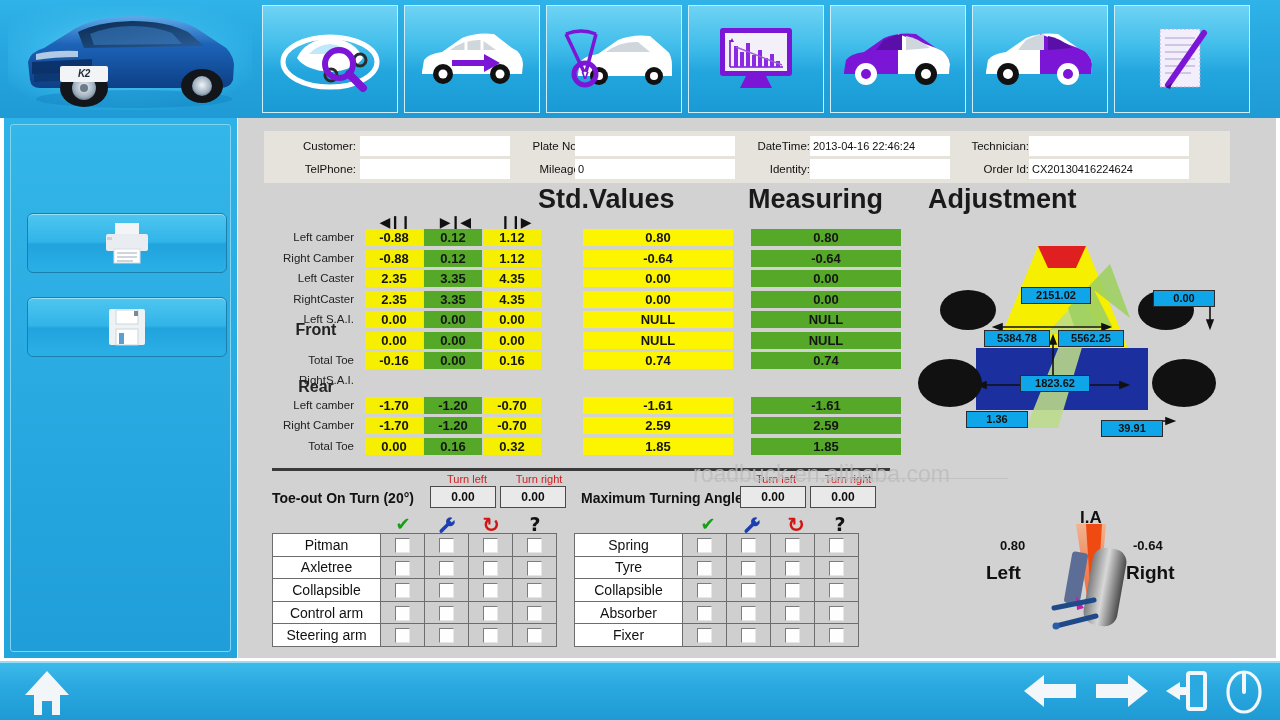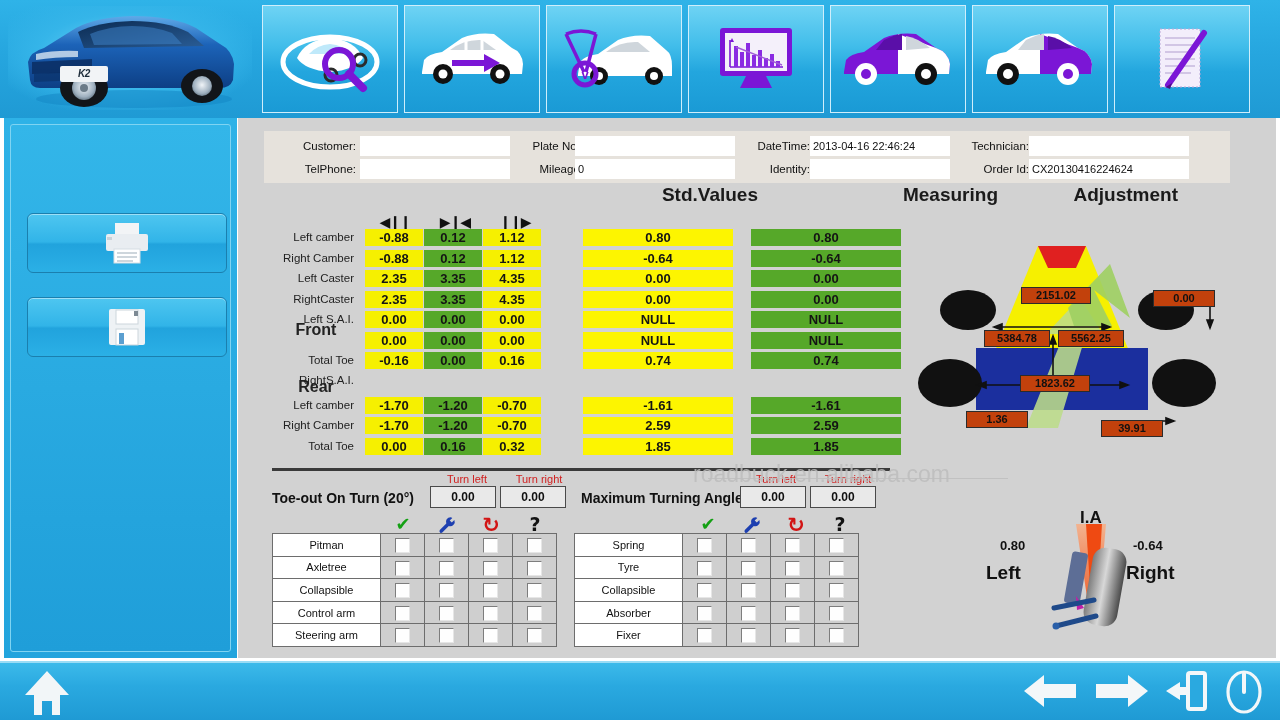--- a/index.html
+++ b/index.html
@@ -91,22 +91,22 @@
     text-align:right;
   }
   .info-val {
     position:absolute; height:20px; background:#fff; border:0;
     font-size:11px; color:#111; padding:0 3px; line-height:20px;
     font-family:"Liberation Sans", sans-serif;
   }
 
   
   .hdr {
-    position:absolute; font-size:19px; font-weight:bold; color:#1a1a1a;
-    text-align:right;
+    position:absolute; font-size:27px; font-weight:bold; color:#1a1a1a;
+    text-align:left;
   }
   .sub-hdr {
     position:absolute; font-size:16px; font-weight:bold; color:#222;
     text-align:center;
   }
   .arrow-hdr {
     position:absolute; font-size:14px; font-weight:bold; color:#111;
     text-align:center; font-family:"DejaVu Sans", sans-serif; letter-spacing:-1px;
   }
 
@@ -146,34 +146,34 @@
   .chk-icons { position:absolute; height:20px; }
   .chk-icon { position:absolute; top:0; width:20px; text-align:center; }
   .chk-table {
     position:absolute; border-collapse:collapse; background:#cfcfcf;
   }
   .chk-table td {
     border:1px solid #6d6d6d; height:22.6px; padding:0;
   }
   .chk-name {
     width:108px; background:#fff; text-align:center;
-    font-size:11px; color:#111;
+    font-size:14px; color:#111;
   }
   .chk-cell { width:44px; background:#cfcfcf; text-align:center; }
   .chk-box {
     display:inline-block; width:15px; height:15px;
     background:#fefefe; border-top:1px solid #7d7d7d; border-left:1px solid #7d7d7d;
     border-right:1px solid #e6e6e6; border-bottom:1px solid #e6e6e6;
     vertical-align:middle;
   }
 
   
   .cardiag { position:absolute; left:660px; top:120px; width:370px; height:210px; }
   .dim-box {
-    position:absolute; background:#c2410c; border:1px solid #2b2b2b;
+    position:absolute; background:#0ea5e9; border:1px solid #2b2b2b;
     font-size:11px; font-weight:bold; color:#111; text-align:center;
     line-height:15px; height:17px; font-family:"Liberation Sans", sans-serif;
   }
 
   
   .ia-wrap { position:absolute; left:720px; top:390px; width:300px; height:140px; }
   .ia-title { position:absolute; left:122px; top:0px; font-size:17px; font-weight:bold; color:#111; }
   .ia-num { position:absolute; top:30px; font-size:13px; font-weight:bold; color:#111; }
   .ia-side { position:absolute; top:54px; font-size:19px; font-weight:bold; color:#111; }
 

